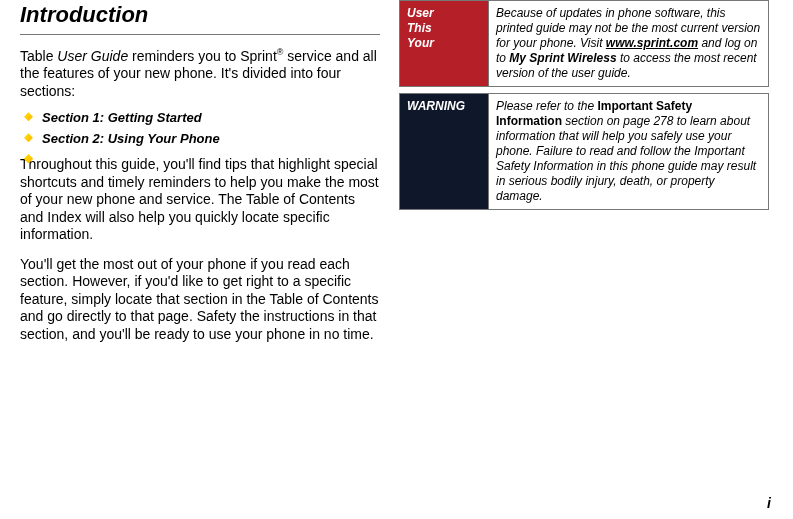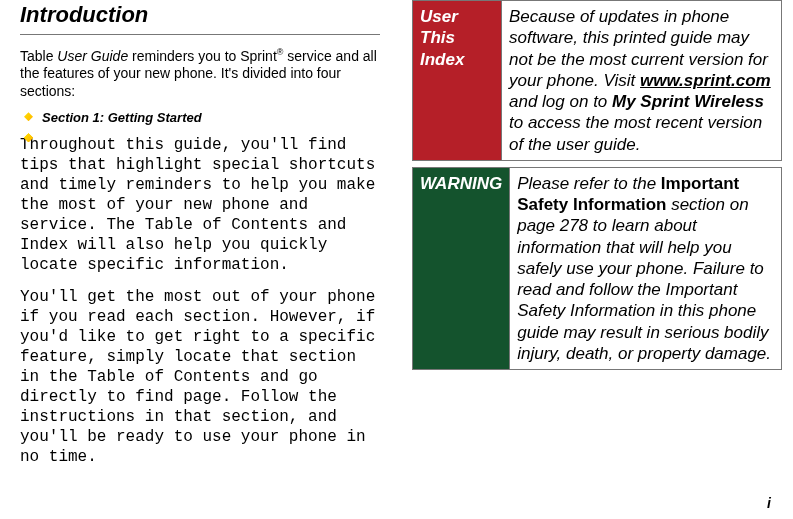--- a/index.html
+++ b/index.html
@@ -7,21 +7,21 @@
     padding: 0;
     font-family: Arial, Helvetica, sans-serif;
     width: 793px;
     height: 519px;
     box-sizing: border-box;
     position: relative;
   }
   .page {
     display: flex;
     padding: 0 20px;
-    gap: 32px;
+    gap: 19px;
   }
   .left-col {
     width: 360px;
     flex-shrink: 0;
   }
   .right-col {
     width: 370px;
     flex-shrink: 0;
   }
   h1 {
@@ -59,48 +59,47 @@
   ul.sections li .bullet {
     position: absolute;
     left: 4px;
     top: 2px;
     width: 9px;
     height: 9px;
     background: linear-gradient(135deg, #ffe100 0%, #ffb300 100%);
     clip-path: polygon(50% 0%, 100% 50%, 50% 100%, 0% 50%);
   }
   .body-para {
-    font-size: 16px;
+    font-size: 14px;
     line-height: 1.25;
     margin: 0 0 12px 0;
-    font-family: Liberation Mono, monospace;
   }
   table.callout {
     border-collapse: collapse;
     width: 100%;
     margin-bottom: 6px;
-    font-size: 17px;
+    font-size: 12px;
   }
   table.callout td {
     border: 1px solid #777;
     padding: 5px 7px;
     vertical-align: top;
     line-height: 1.25;
   }
   td.note-label {
     width: 74px;
     font-weight: bold;
     font-style: italic;
     color: #fff;
   }
   td.note-body {
     font-style: italic;
   }
   .note-row td.note-label { background: #b51f28; }
-  .warn-row td.note-label { background: #14532d; font-style: italic; }
+  .warn-row td.note-label { background: #0f172a; font-style: italic; }
   .underline { text-decoration: underline; }
   .page-num {
     position: absolute;
     bottom: 8px;
     right: 22px;
     font-style: italic;
     font-weight: bold;
     font-size: 14px;
   }
 </style>
@@ -109,36 +108,36 @@
 
 <div class="page">
   <div class="left-col">
     <h1>Introduction</h1>
     <hr class="rule">
     <p class="intro-para">
       <span>Table </span><span class="bolditalic">User Guide</span><span> reminders you to Sprint</span><span class="sup">®</span><span> service and all the features of your new phone. It's divided into four sections:</span>
     </p>
     <ul class="sections">
       <li><span class="bullet"></span><span>Section 1:  Getting Started</span></li>
-      <li><span class="bullet"></span></li>
+      <li><span class="bullet"></span><span>Section 2:  Using Your Phone</span></li>
       <li><span class="bullet"></span></li>
       <li><span class="bullet"></span></li>
     </ul>
     <p class="body-para">Throughout this guide, you'll find tips that highlight special shortcuts and timely reminders to help you make the most of your new phone and service. The Table of Contents and Index will also help you quickly locate specific information.</p>
-    <p class="body-para">You'll get the most out of your phone if you read each section. However, if you'd like to get right to a specific feature, simply locate that section in the Table of Contents and go directly to find page. Follow the instructions in that section, and you'll be ready to use your phone in no time.</p>
+    <p class="body-para">You'll get the most out of your phone if you read each section. However, if you'd like to get right to a specific feature, simply locate that section in the Table of Contents and go directly to that page. Safety the instructions in that section, and you'll be ready to use your phone in no time.</p>
   </div>
 
   <div class="right-col">
     <table class="callout">
       <tbody>
           <tr class="note-row">
         <td class="note-label">
           <span>User</span><br>
           <span>This</span><br>
-          <span>Index</span>
+          <span>Your</span>
         </td>
         <td class="note-body">
           <span>Because of updates in phone software, this printed guide may not be the most current version for your phone. Visit </span><span class="bold underline">www.sprint.com</span><span> and log on to </span><span class="bold">My Sprint Wireless</span><span> to access the most recent version of the user guide.</span>
         </td>
       </tr>
     </tbody>
       </table>
 
     <table class="callout">
       <tbody>

